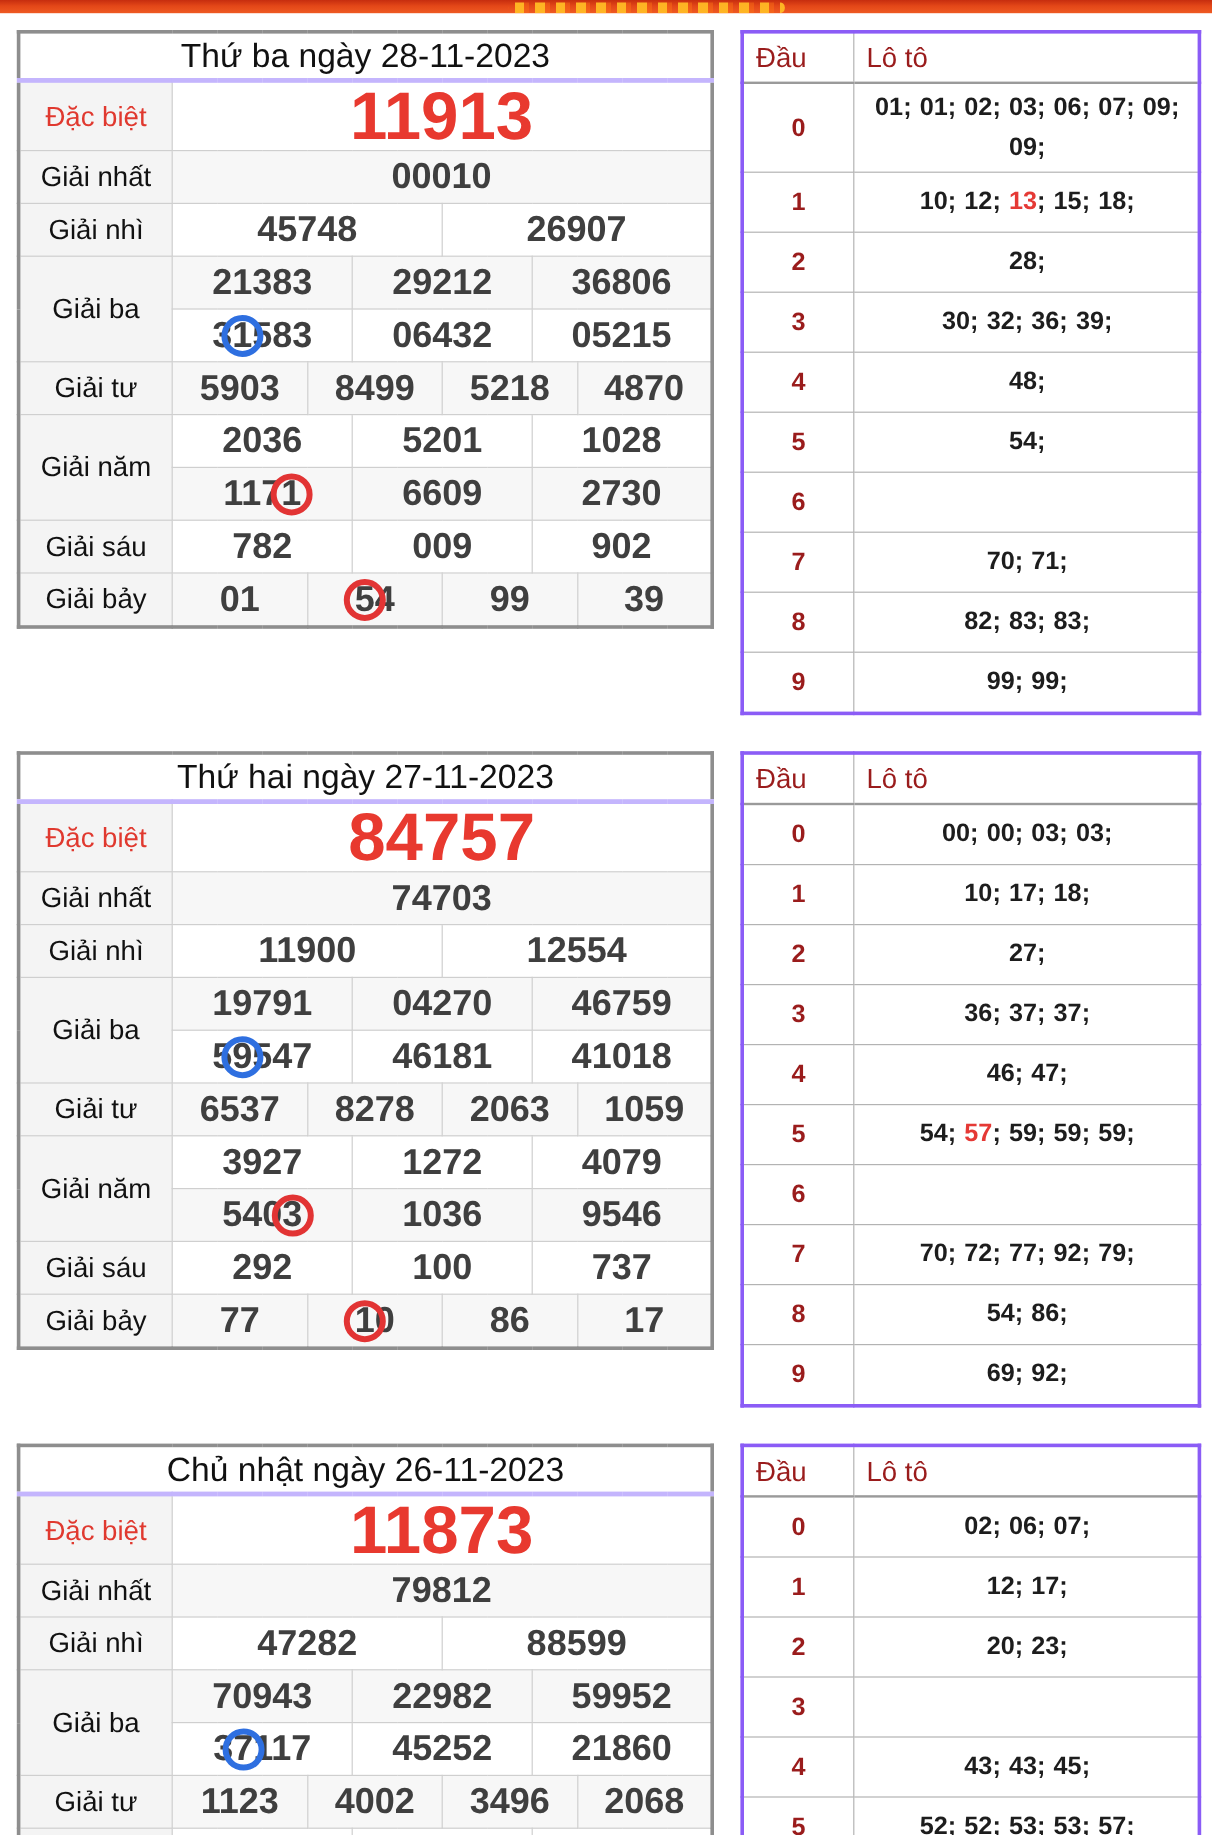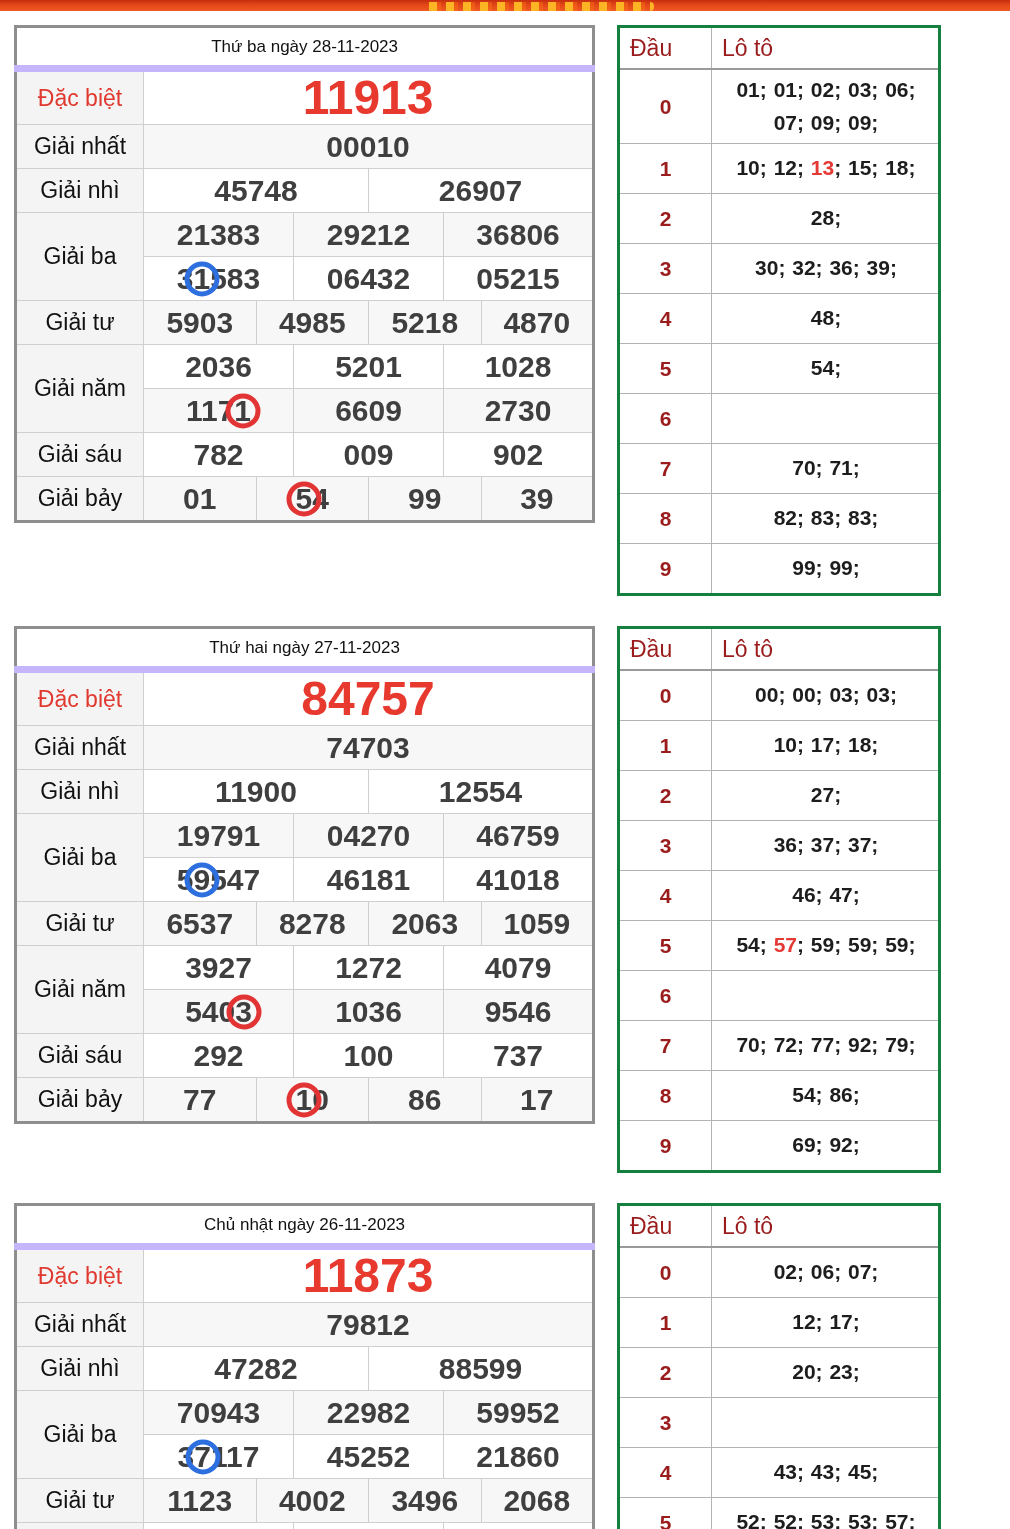--- a/index.html
+++ b/index.html
@@ -41,25 +41,25 @@
   }
   table.results th, table.results td{
     border:1px solid #cfcfcf;
     padding:0;
     text-align:center;
     vertical-align:middle;
     overflow:visible;
   }
   table.results thead th{
     height:37px;
-    font-size:17px;
+    font-size:28px;
     font-weight:400;
     color:#111;
     background:#fff;
-    border-bottom:7px solid #c4b5fd;
+    border-bottom:4px solid #c4b5fd;
   }
   table.results th.label{
     height:43px;
     font-size:23px;
     font-weight:400;
     color:#111;
     background:#f4f4f4;
     margin-top:34px;
   }
   table.results th.label.special{color:#e0392f;}
@@ -67,40 +67,40 @@
     height:43px;
     font-size:30px;
     font-weight:700;
     color:#3f3f3f;
     background:#fff;
     line-height:1;
   }
   table.results tbody tr:nth-child(even) td.num{background:#f7f7f7;}
   table.results tr.sp-row td.num{
     height:52px;
-    font-size:48px;
+    font-size:56px;
     color:#e8392f;
     background:#fff;
   }
   
   .circ{position:relative;display:inline-block;z-index:2;}
   .circ::after{
     content:"";
     position:absolute;left:50%;top:52%;
     width:25px;height:25px;
     transform:translate(-50%,-50%);
     border-radius:50%;
     pointer-events:none;
   }
   .circ.blue::after{border:5px solid #2e6fe0;}
   .circ.red::after{border:5px solid #e23434;}
   
   table.dau{
-    width:324px;
-    border:3px solid #15803d;
+    width:384px;
+    border:3px solid #8b5cf6;
   }
   table.dau th, table.dau td{
     border:1px solid #b3b3b3;
     vertical-align:middle;
     background:#fff;
   }
   table.dau thead th{
     height:40px;
     font-size:23px;
     font-weight:400;
@@ -179,21 +179,21 @@
           <td class="num" colspan="4">36806</td>
         </tr>
         <tr>
           <td class="num" colspan="4">3<span class="circ blue">1</span>583</td>
           <td class="num" colspan="4">06432</td>
           <td class="num" colspan="4">05215</td>
         </tr>
         <tr>
           <th class="label" rowspan="1">Giải tư</th>
           <td class="num" colspan="3">5903</td>
-          <td class="num" colspan="3">4985</td>
+          <td class="num" colspan="3">8499</td>
           <td class="num" colspan="3">5218</td>
           <td class="num" colspan="3">4870</td>
         </tr>
         <tr>
           <th class="label" rowspan="2">Giải năm</th>
           <td class="num" colspan="4">2036</td>
           <td class="num" colspan="4">5201</td>
           <td class="num" colspan="4">1028</td>
         </tr>
         <tr>

